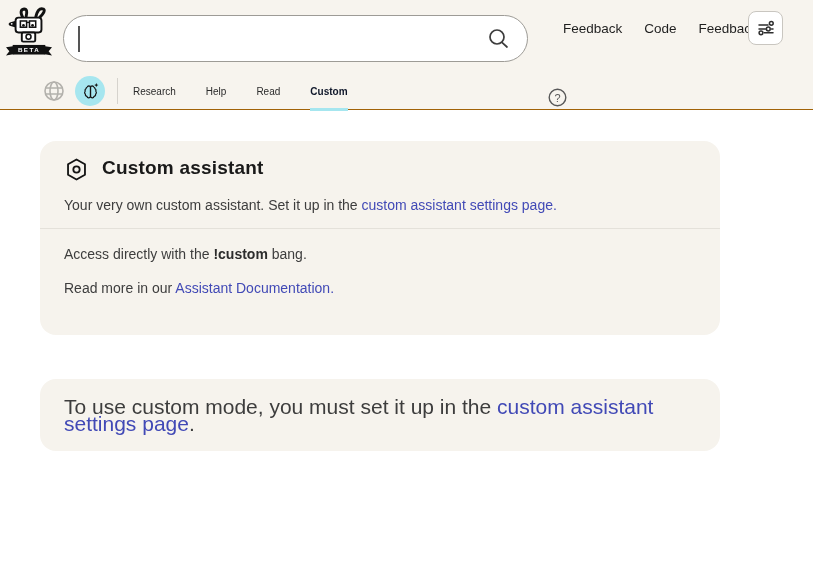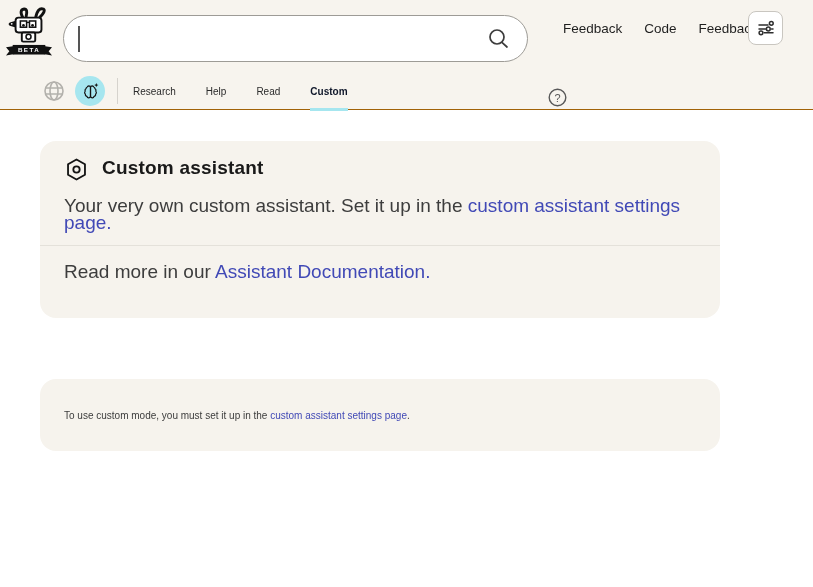--- a/index.html
+++ b/index.html
@@ -53,26 +53,26 @@
   .help-wrap { position:absolute; left:548px; top:88px; width:19px; height:19px; cursor:pointer; }
   
   .card {
     position:absolute; left:40px; width:680px;
     background:#f6f3ed; border-radius:16px;
   }
   .card-1 { top:141px; }
   .card-1 .sec-top { padding:16px 24px 14px 24px; }
   .title-row { display:flex; align-items:flex-start; gap:13px; margin-bottom:15px; }
   .card-title { font-size:19px; font-weight:bold; color:#191919; letter-spacing:0.2px; }
-  .body-text { font-size:19px; color:#3d3d3d; line-height:17px; }
+  .body-text { font-size:14px; color:#3d3d3d; line-height:17px; }
   .card-sep { height:1px; background:#e4e1da; }
   .card-1 .sec-bottom { padding:17px 24px 38px 24px; }
-  .card-1 .sec-bottom p + p { margin-top:2px; }
+  .card-1 .sec-bottom p + p { margin-top:17px; }
   .card-2 { top:379px; height:72px; display:flex; align-items:center; padding:0 24px; }
-  .card-2 .body-text { font-size:10px; }
+  .card-2 .body-text { font-size:21px; }
   a.link { color:#4149b6; text-decoration:none; cursor:pointer; }
   .bold { font-weight:bold; color:#2c2c2c; }
   svg { display:block; }
 </style>
 </head>
 <body>
 
 <div class="header">
 
   <div class="logo-wrap">
@@ -176,19 +176,20 @@
       <svg width="25" height="25" viewBox="0 0 26 26">
         <path d="M13 2.6 L21.8 7.6 V18.4 L13 23.4 L4.2 18.4 V7.6 Z" fill="none" stroke="#141414" stroke-width="1.9" stroke-linejoin="round"></path>
         <circle cx="13" cy="13" r="3.3" fill="none" stroke="#141414" stroke-width="1.9"></circle>
       </svg>
       <div class="card-title">Custom assistant</div>
     </div>
     <p class="body-text"><span>Your very own custom assistant. Set it up in the </span><a class="link">custom assistant settings page.</a></p>
   </div>
   <div class="card-sep"></div>
   <div class="sec-bottom">
+    <p class="body-text"><span>Access directly with the </span><span class="bold">!custom</span><span> bang.</span></p>
     <p class="body-text"><span>Read more in our </span><a class="link">Assistant Documentation.</a></p>
   </div>
 </div>
 
 <div class="card card-2">
   <p class="body-text"><span>To use custom mode, you must set it up in the </span><a class="link">custom assistant settings page</a><span>.</span></p>
 </div>
 
 </body></html>

